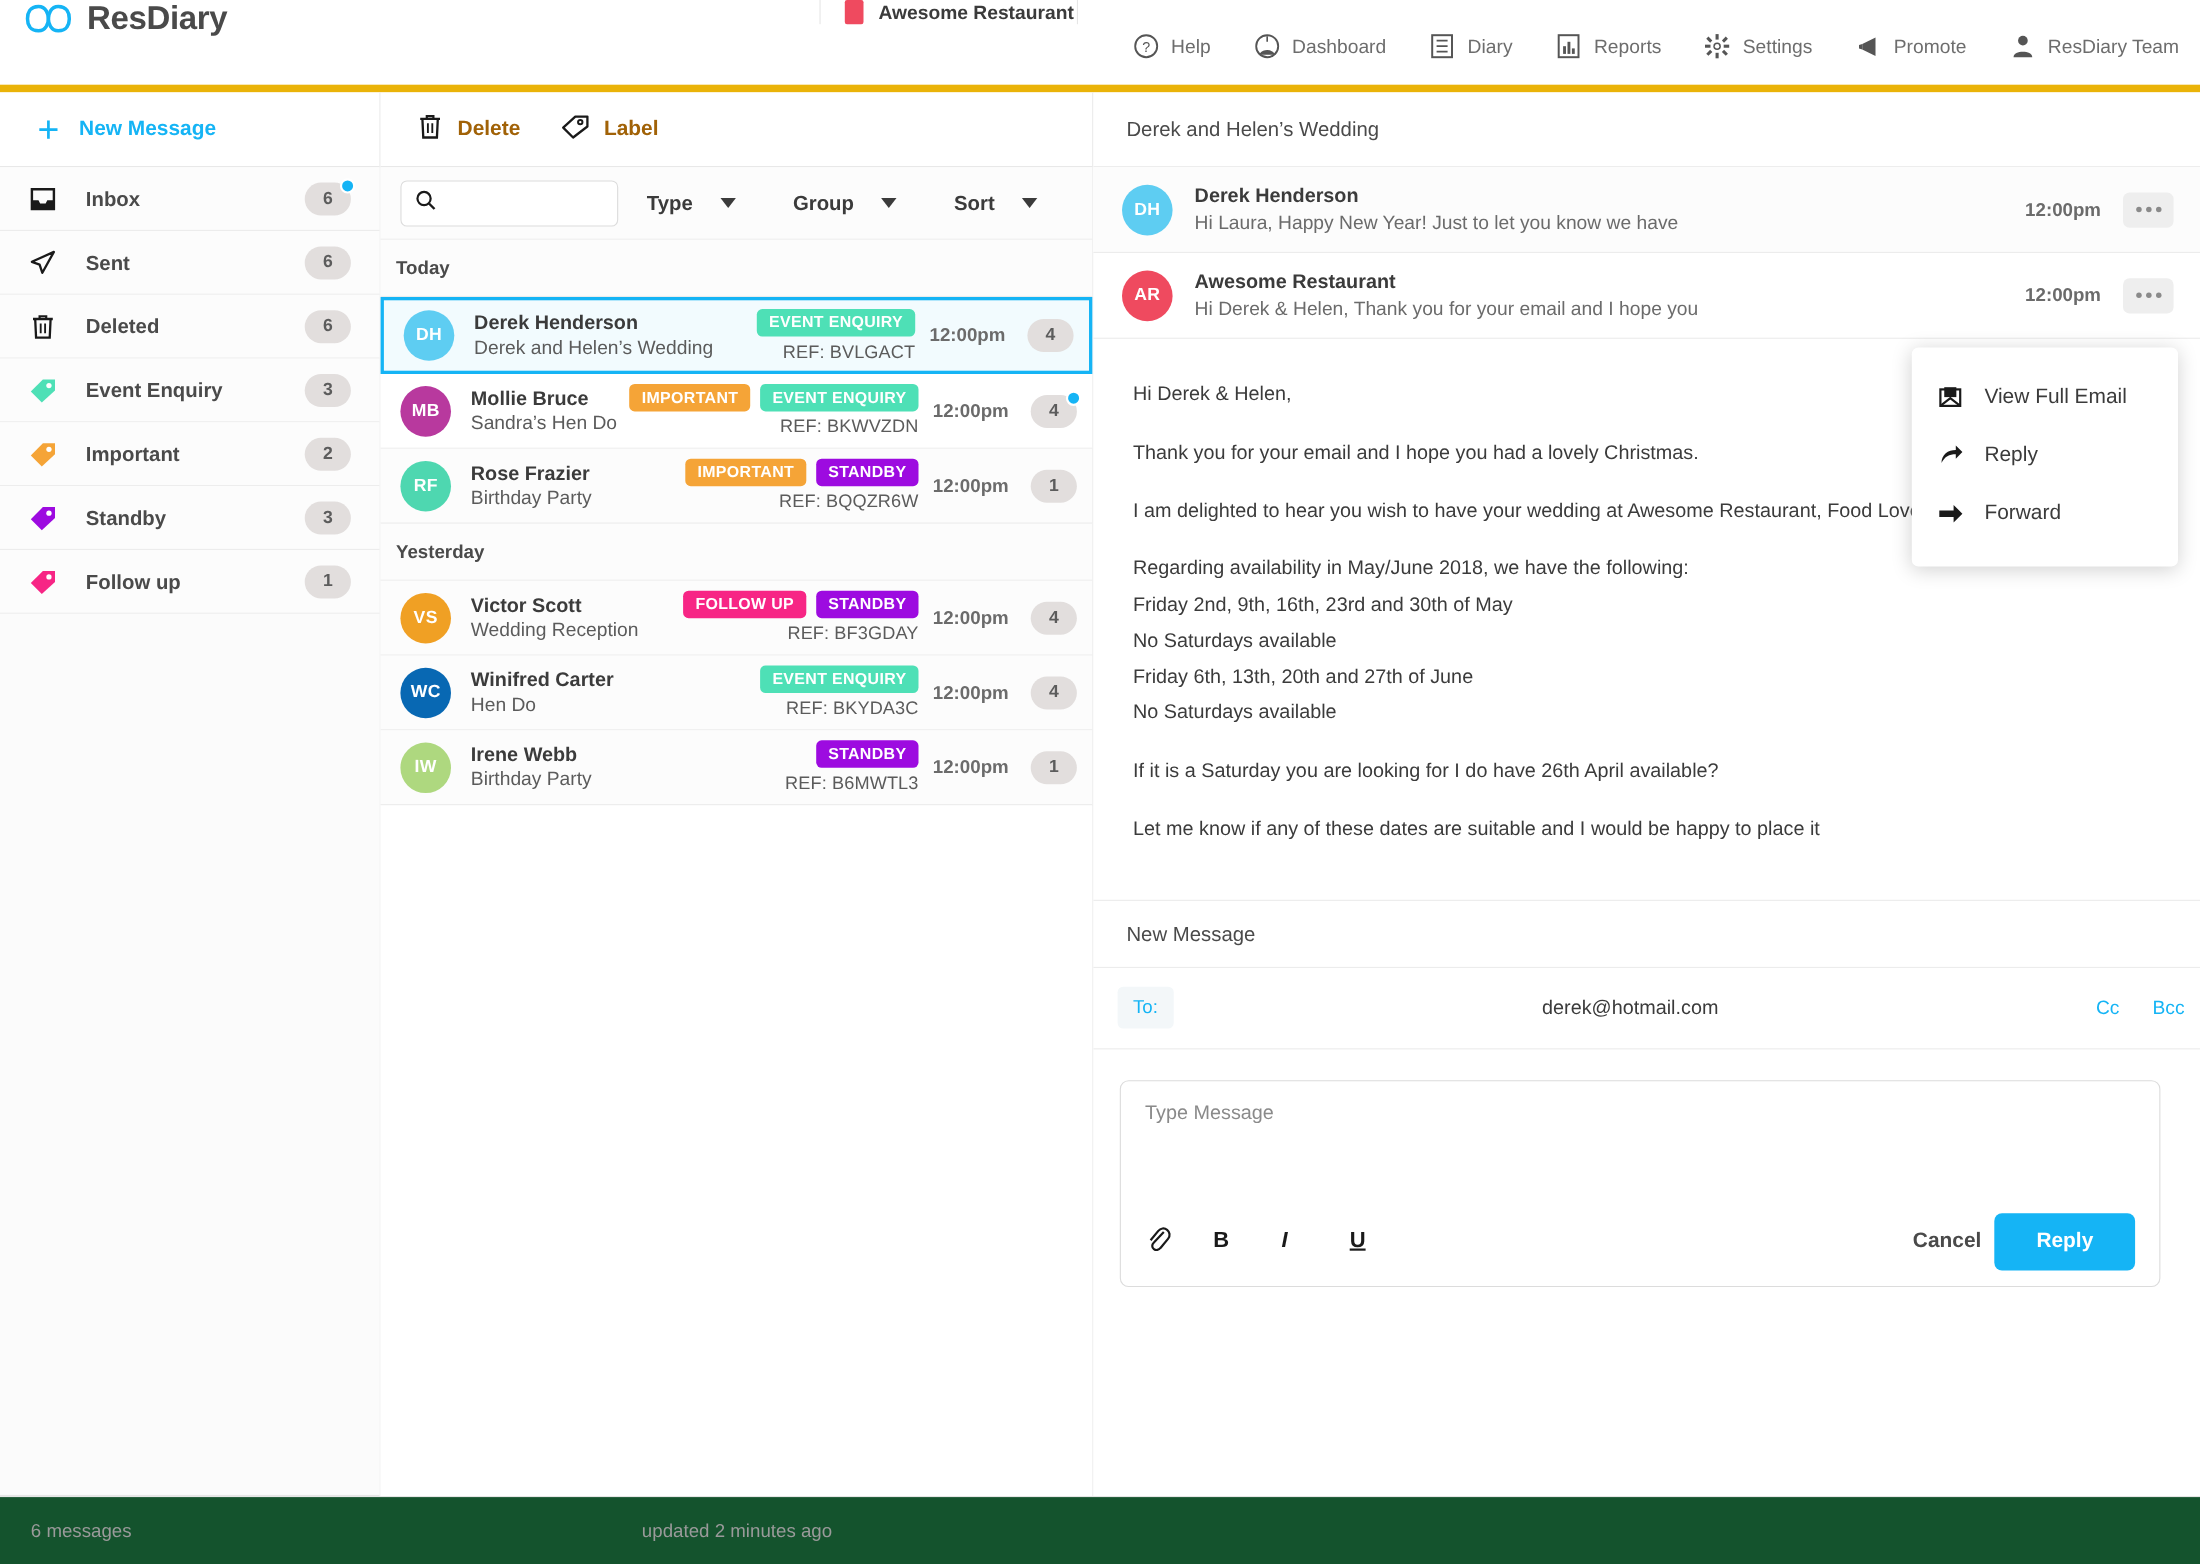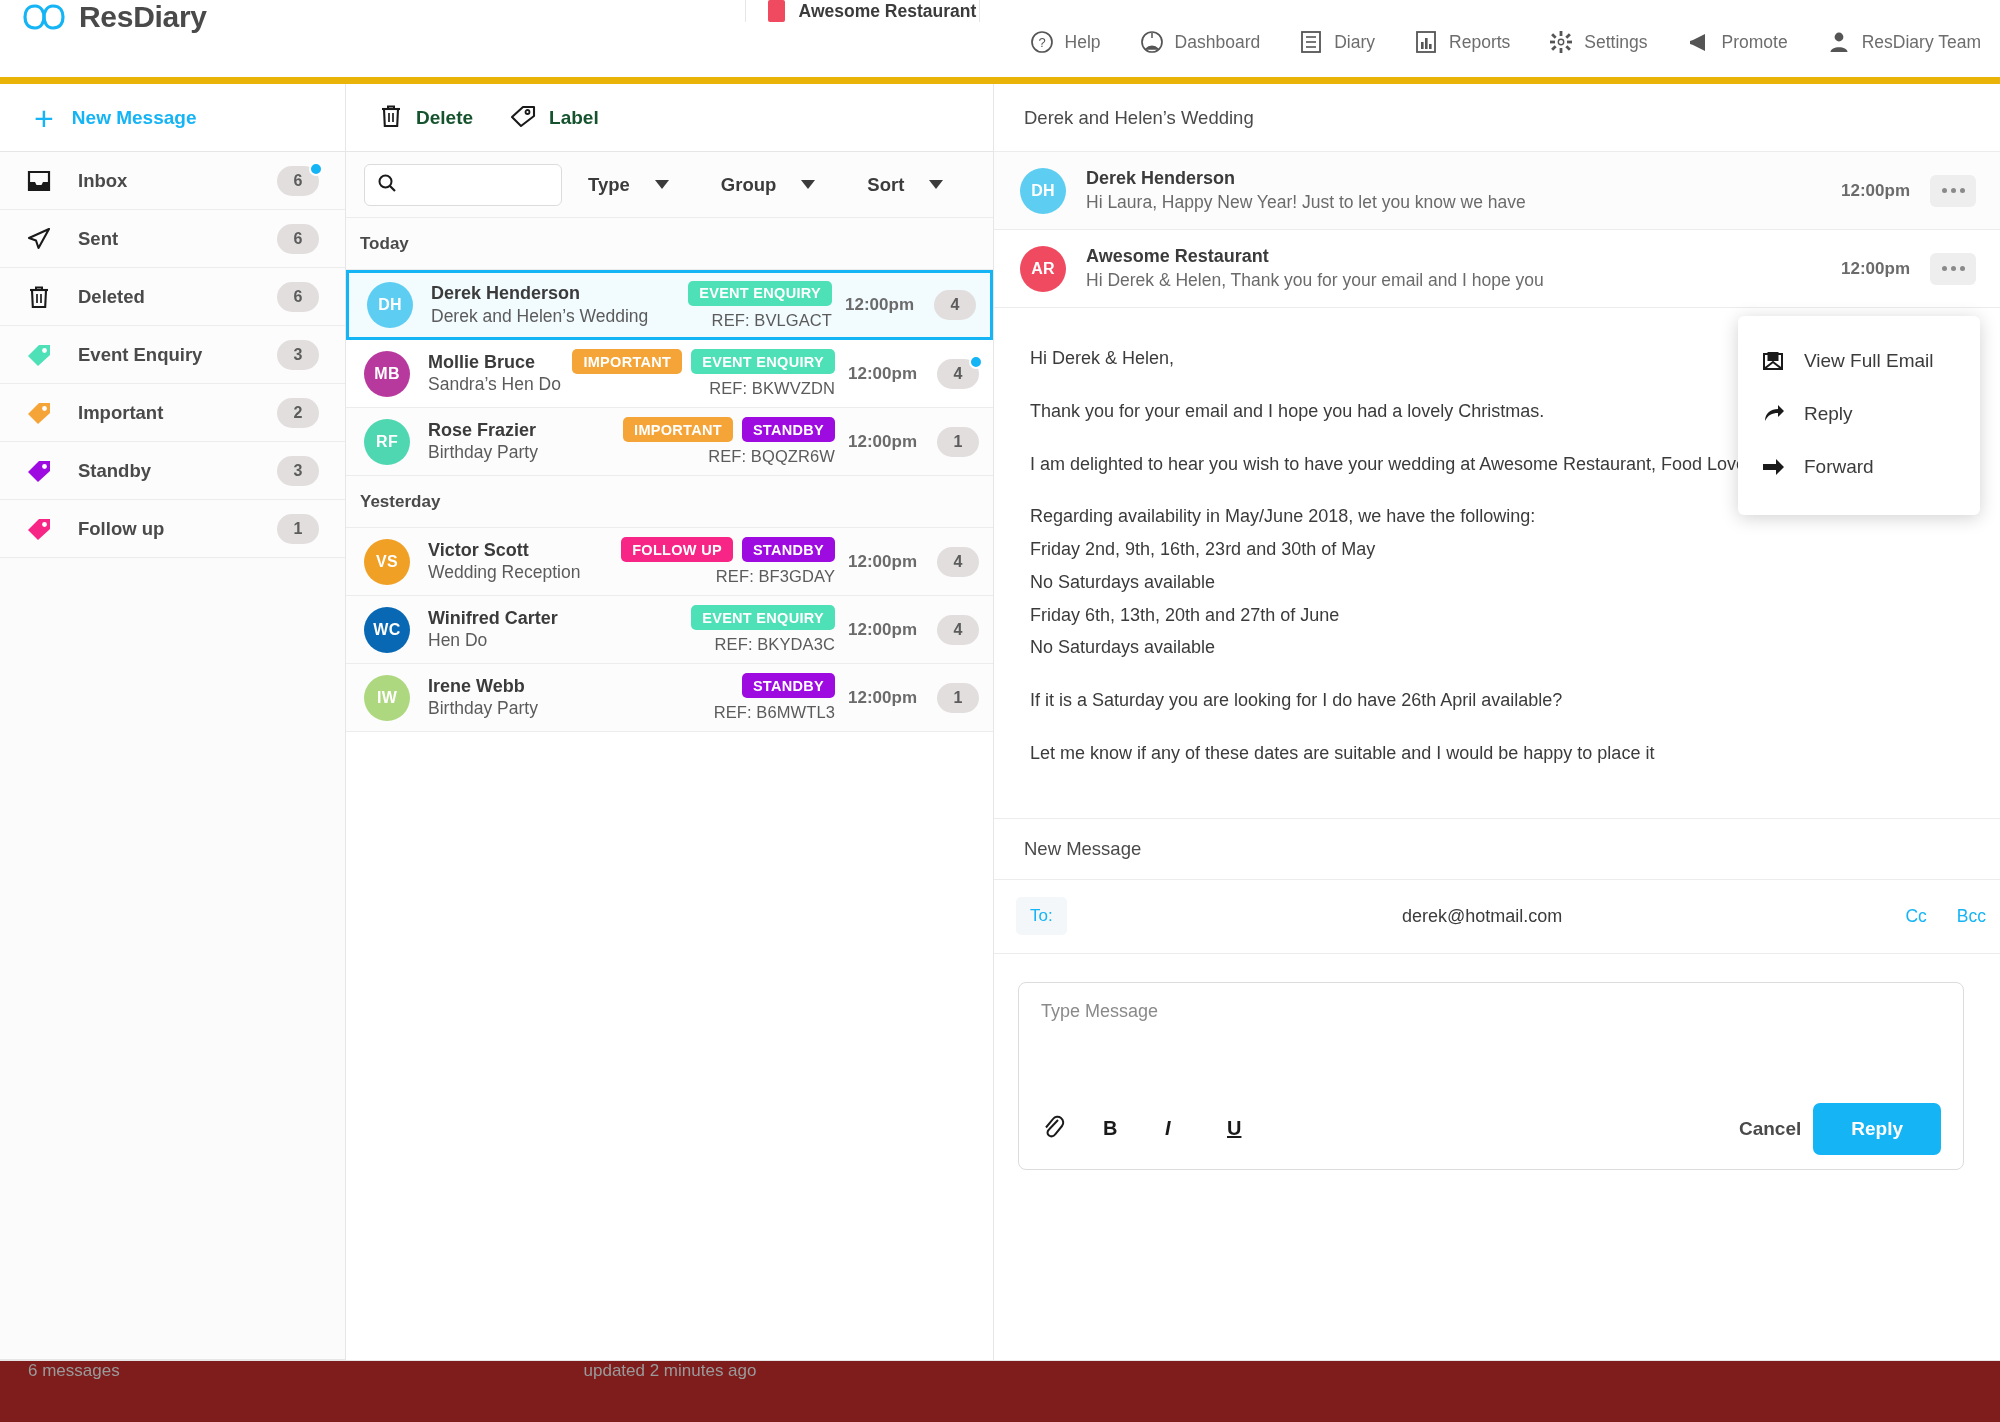--- a/index.html
+++ b/index.html
@@ -80,21 +80,21 @@
   .listcol {
     width: 648px; flex: 0 0 648px;
     display: flex; flex-direction: column;
     border-right: 1px solid #e6e6e6; background: #fff;
   }
   .list-toolbar {
     height: 68px; display: flex; align-items: center; gap: 0;
     border-bottom: 1px solid #e6e6e6; padding-left: 14px;
   }
   .tool-btn { display: flex; align-items: center; gap: 12px; padding: 0 18px; cursor: pointer; }
-  .tool-btn .lbl { font-size: 19px; font-weight: 700; color: #14532d; }
+  .tool-btn .lbl { font-size: 19px; font-weight: 700; color: #a16207; }
 
   .filters {
     height: 66px; display: flex; align-items: center; gap: 0;
     border-bottom: 1px solid #ececec; padding: 0 18px; background: #fcfcfc;
   }
   .search {
     width: 198px; height: 42px; border: 1px solid #dcdcdc; border-radius: 6px;
     background: #fff; display: flex; align-items: center; padding: 0 12px; gap: 8px;
   }
   .search input {
@@ -224,22 +224,22 @@
     background: #fff; border-radius: 6px;
     box-shadow: 0 3px 18px rgba(0,0,0,0.18);
     padding: 18px 0 22px 0; z-index: 40;
   }
   .ctx-item { height: 53px; display: flex; align-items: center; padding-left: 22px; gap: 18px; cursor: pointer; }
   .ctx-item .lbl { font-size: 19px; color: #3b3b3b; }
   .ctx-ico { width: 26px; display: flex; align-items: center; justify-content: center; }
 
   
   .statusbar {
-    height: 62px; flex: 0 0 62px; display: flex; 
-    border-top: 1px solid #e6e6e6; background: #7f1d1d;
+    height: 62px; flex: 0 0 62px; display: flex; align-items: center;
+    border-top: 1px solid #e6e6e6; background: #14532d;
   }
   .sb-left { width: 346px; padding-left: 28px; font-size: 17px; color: #9a9a9a; }
   .sb-mid { width: 648px; display: flex; justify-content: center; font-size: 17px; color: #9a9a9a; }
   .sb-right { flex: 1; }
 </style>
 </head>
 <body>
 
 <div class="app">
 

